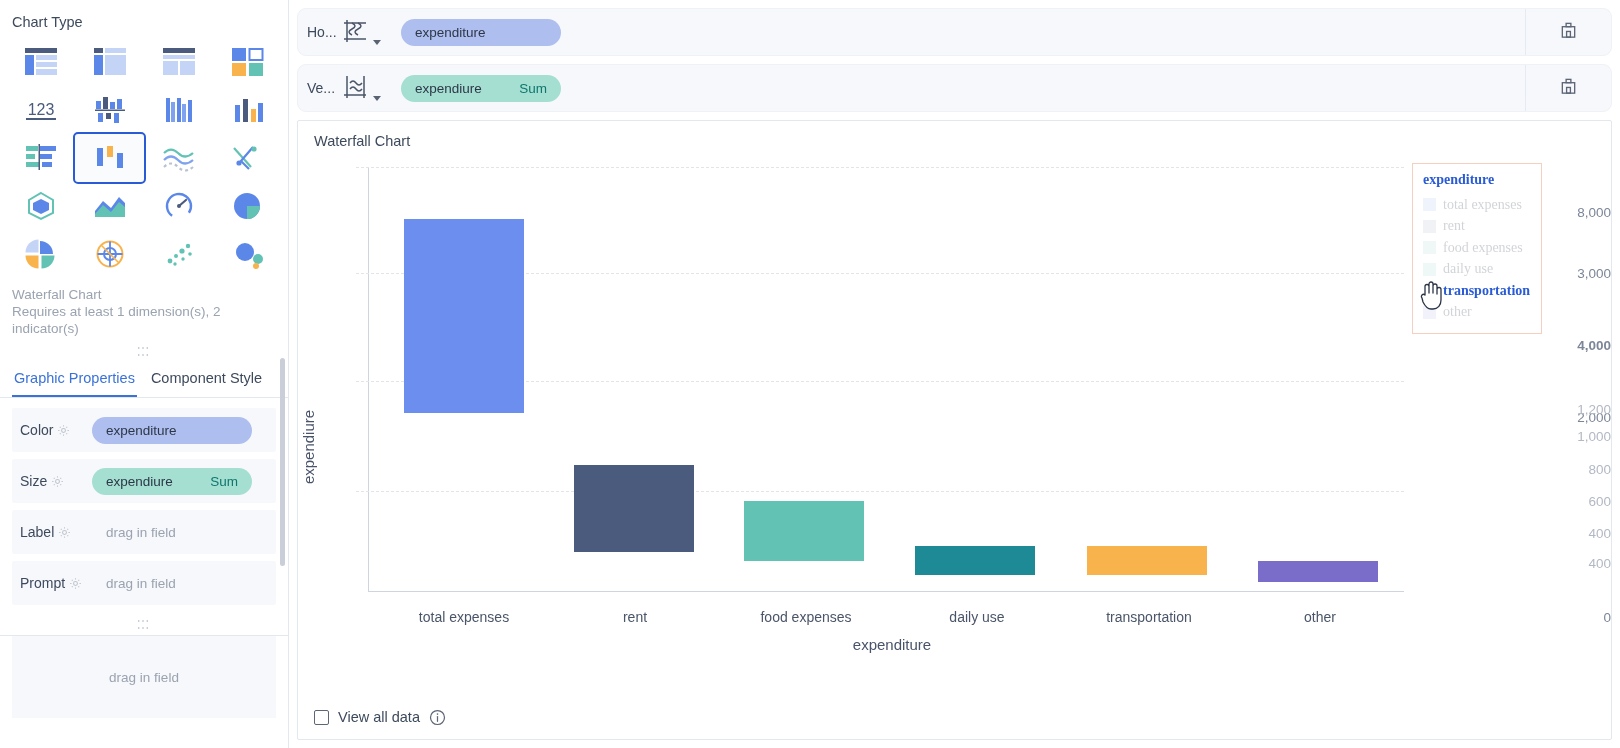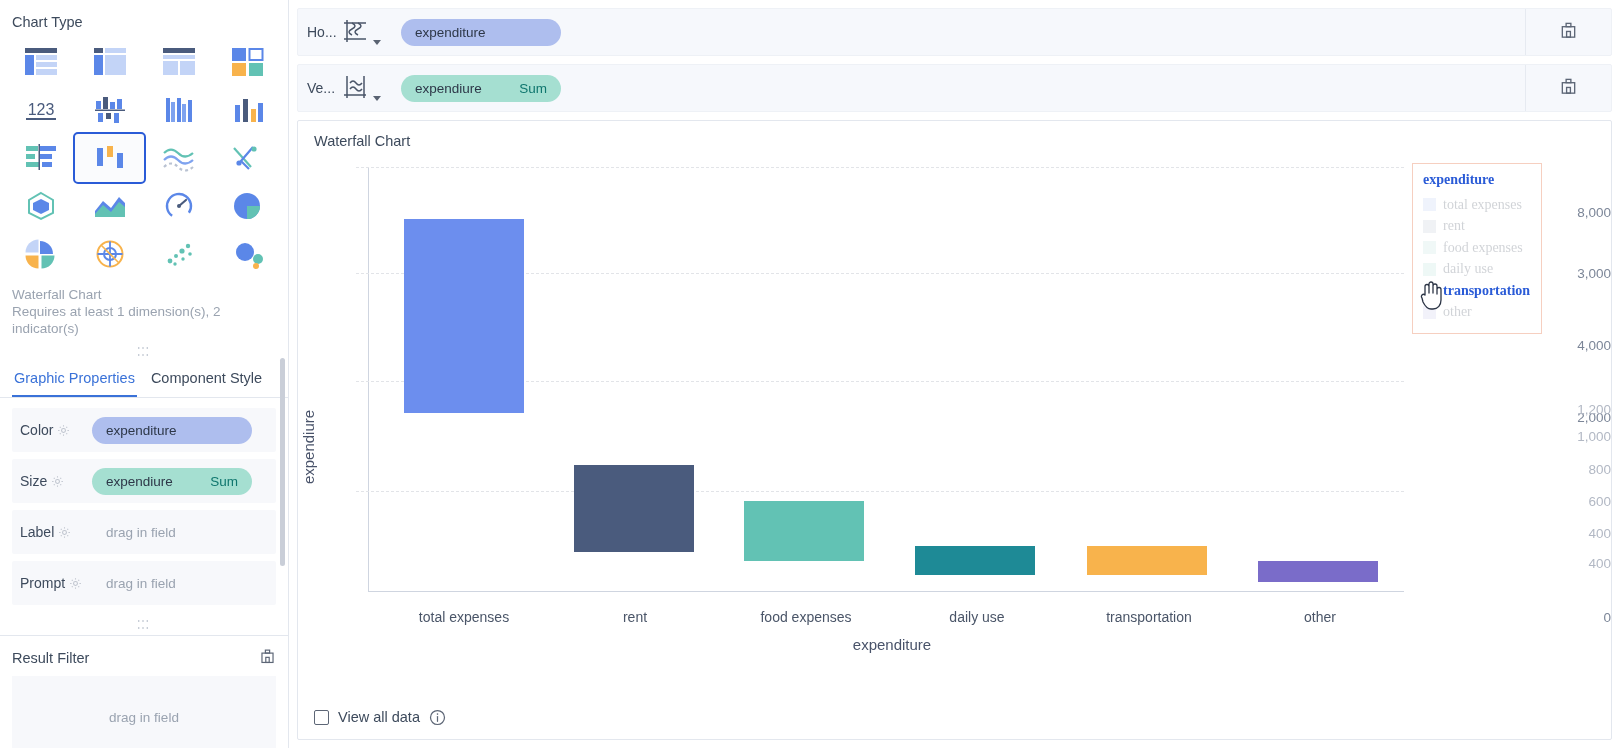--- a/index.html
+++ b/index.html
@@ -136,21 +136,21 @@
 
   
   .right { flex: 1; display: flex; flex-direction: column; background: #fff; }
 
   .drop-bar {
     display: flex; align-items: center;
     height: 48px;
     background: #f6f8fc;
     margin: 8px 8px 0 8px;
     border: 1px solid #eef1f6;
-    border-radius: 2px;
+    border-radius: 9px;
   }
   .drop-axis-label {
     width: 42px; padding-left: 9px;
     color: #3d4a5c; font-size: 14px;
     flex: 0 0 auto;
     white-space: nowrap; overflow: hidden;
   }
   .axis-icon-box { display:flex; align-items:flex-end; gap:3px; flex:0 0 auto; padding-right: 14px;}
   .caret { width:0;height:0;border-left:4px solid transparent;border-right:4px solid transparent;border-top:5px solid #5a6372; margin-bottom:4px; cursor:pointer;}
   .drop-zone { flex: 1; display: flex; align-items: center; padding-left: 6px; min-width: 0; }
@@ -493,30 +493,20 @@
         <div class="placeholder">drag in field</div>
       </div>
     </div>
 
     <div class="grip">
         <i>⋯</i>
         <i>⋯</i>
       </div>
 
     <div class="result-filter">
-      <div class="rf-head">
-        <span>Result Filter</span>
-        <span>
-          <svg width="17" height="17" viewBox="0 0 20 20" fill="none" stroke="#5d6676" stroke-width="1.4">
-              <rect x="7.5" y="2.5" width="5" height="3.5"></rect>
-              <rect x="3.5" y="6" width="13" height="11"></rect>
-              <rect x="8" y="11" width="4" height="6"></rect>
-            </svg>
-        </span>
-      </div>
       <div class="rf-drop">
         <span>drag in field</span>
       </div>
     </div>
 
     <div class="panel-scrollbar"></div>
   </div>
 
   <div class="right">
 
@@ -581,21 +571,21 @@
 
     <div class="chart-card">
       <div class="chart-title">Waterfall Chart</div>
 
       <div class="plot">
 
         <div class="ylab">expendiure</div>
 
         <div class="ytick major" style="top:55px;">8,000</div>
         <div class="ytick major" style="top:116px;">3,000</div>
-        <div class="ytick major" style="top:188px;">4,000</div>
+        <div class="ytick major" style="top:188px;font-weight:bold;">4,000</div>
         <div class="ytick major" style="top:260px;">2,000</div>
         <div class="ytick" style="top:288px;">1,200</div>
         <div class="ytick" style="top:315px;">1,000</div>
         <div class="ytick" style="top:348px;">800</div>
         <div class="ytick" style="top:380px;">600</div>
         <div class="ytick" style="top:412px;">400</div>
         <div class="ytick" style="top:442px;">400</div>
         <div class="ytick major" style="top:460px;">0</div>
 
         <div class="yaxis-line" style="left:70px; top:46px; height:424px;"></div>

